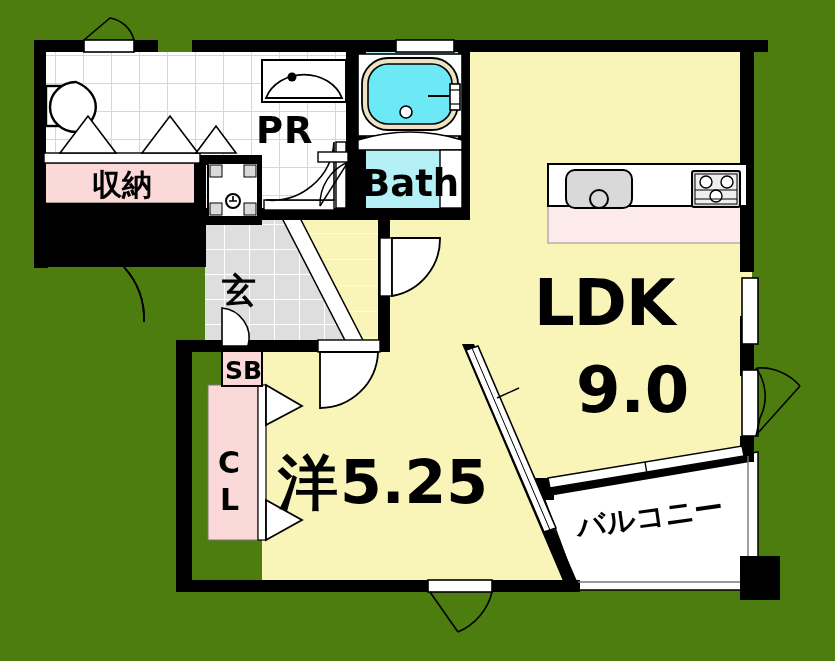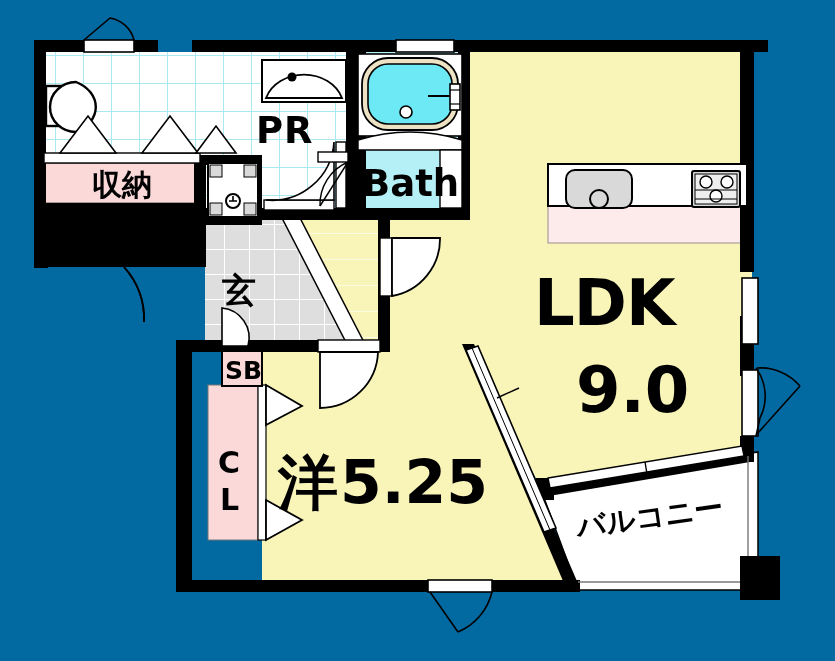--- a/index.html
+++ b/index.html
@@ -1,17 +1,17 @@
 <!DOCTYPE html>
 <html><head>
 <meta charset="utf-8">
 <style>
   html,body{margin:0;padding:0;background:#ffffff;}
   body{width:835px;height:661px;font-family:"DejaVu Sans","Liberation Sans",sans-serif;}
-  #plan{position:relative;width:835px;height:661px;overflow:hidden;background:#0369a1;}
+  #plan{position:relative;width:835px;height:661px;overflow:hidden;background:#4d7c0f;}
   svg{display:block;}
   .lbl{font-weight:bold;fill:#000;font-family:"DejaVu Sans","Liberation Sans",sans-serif;}
 </style>
 </head>
 <body>
 
 <div id="plan">
 <svg width="835" height="661" viewBox="0 0 835 661" xmlns="http://www.w3.org/2000/svg">
 
   <defs>

